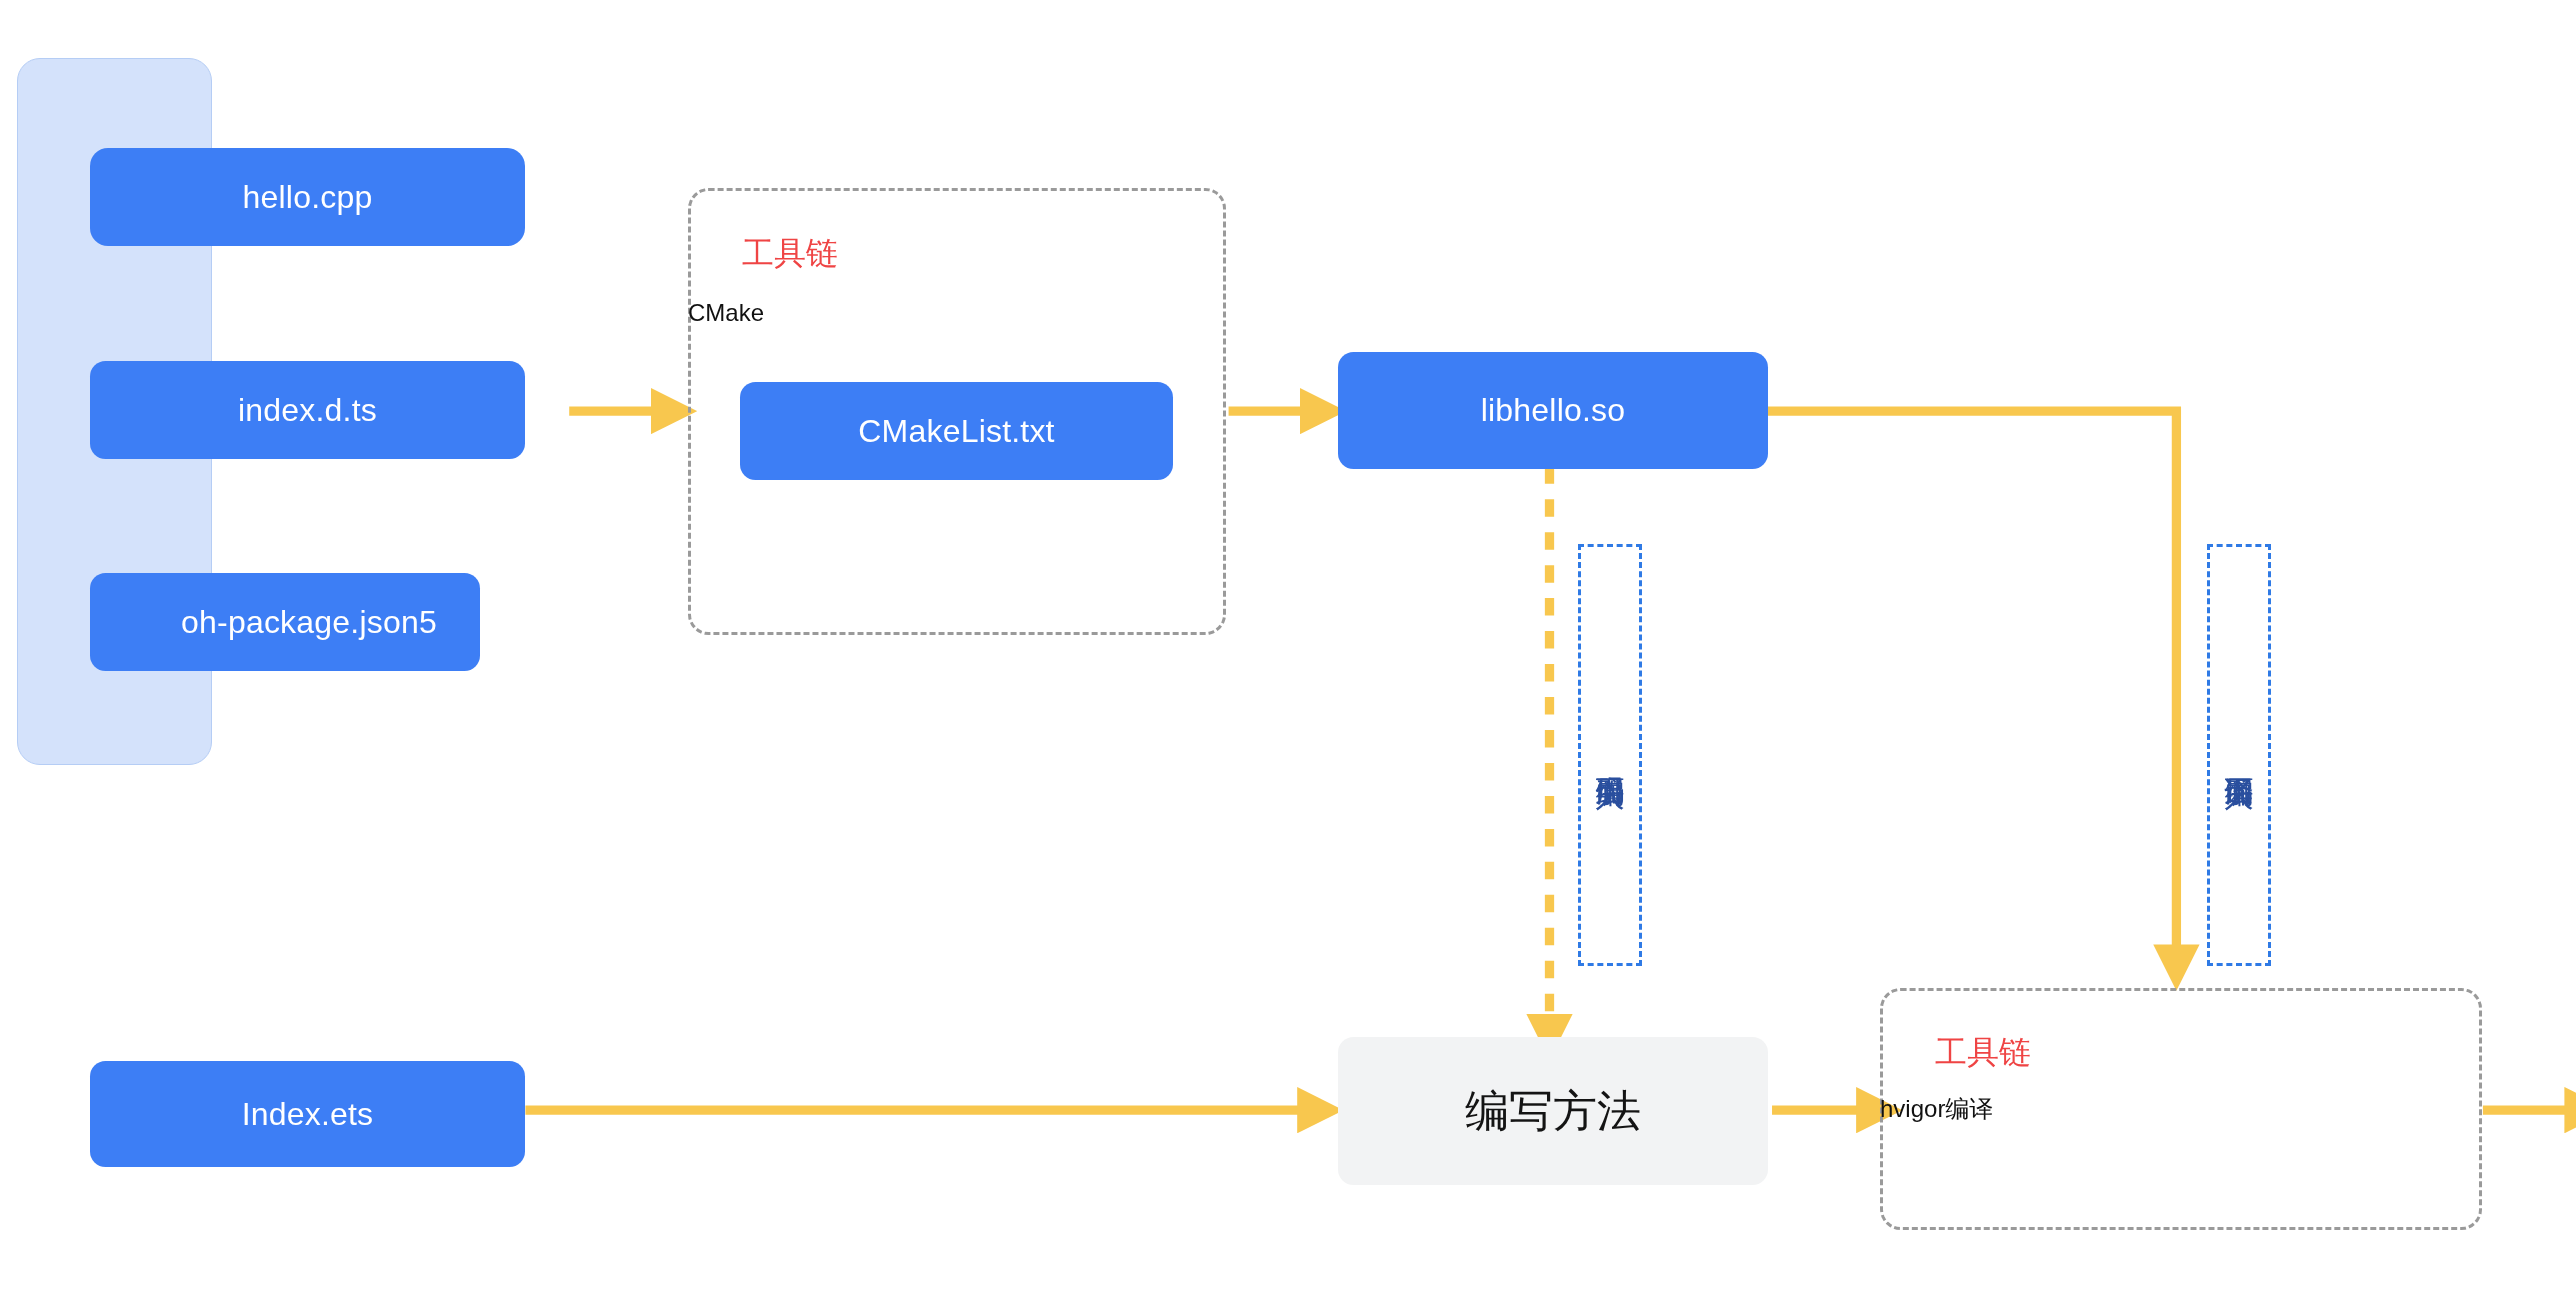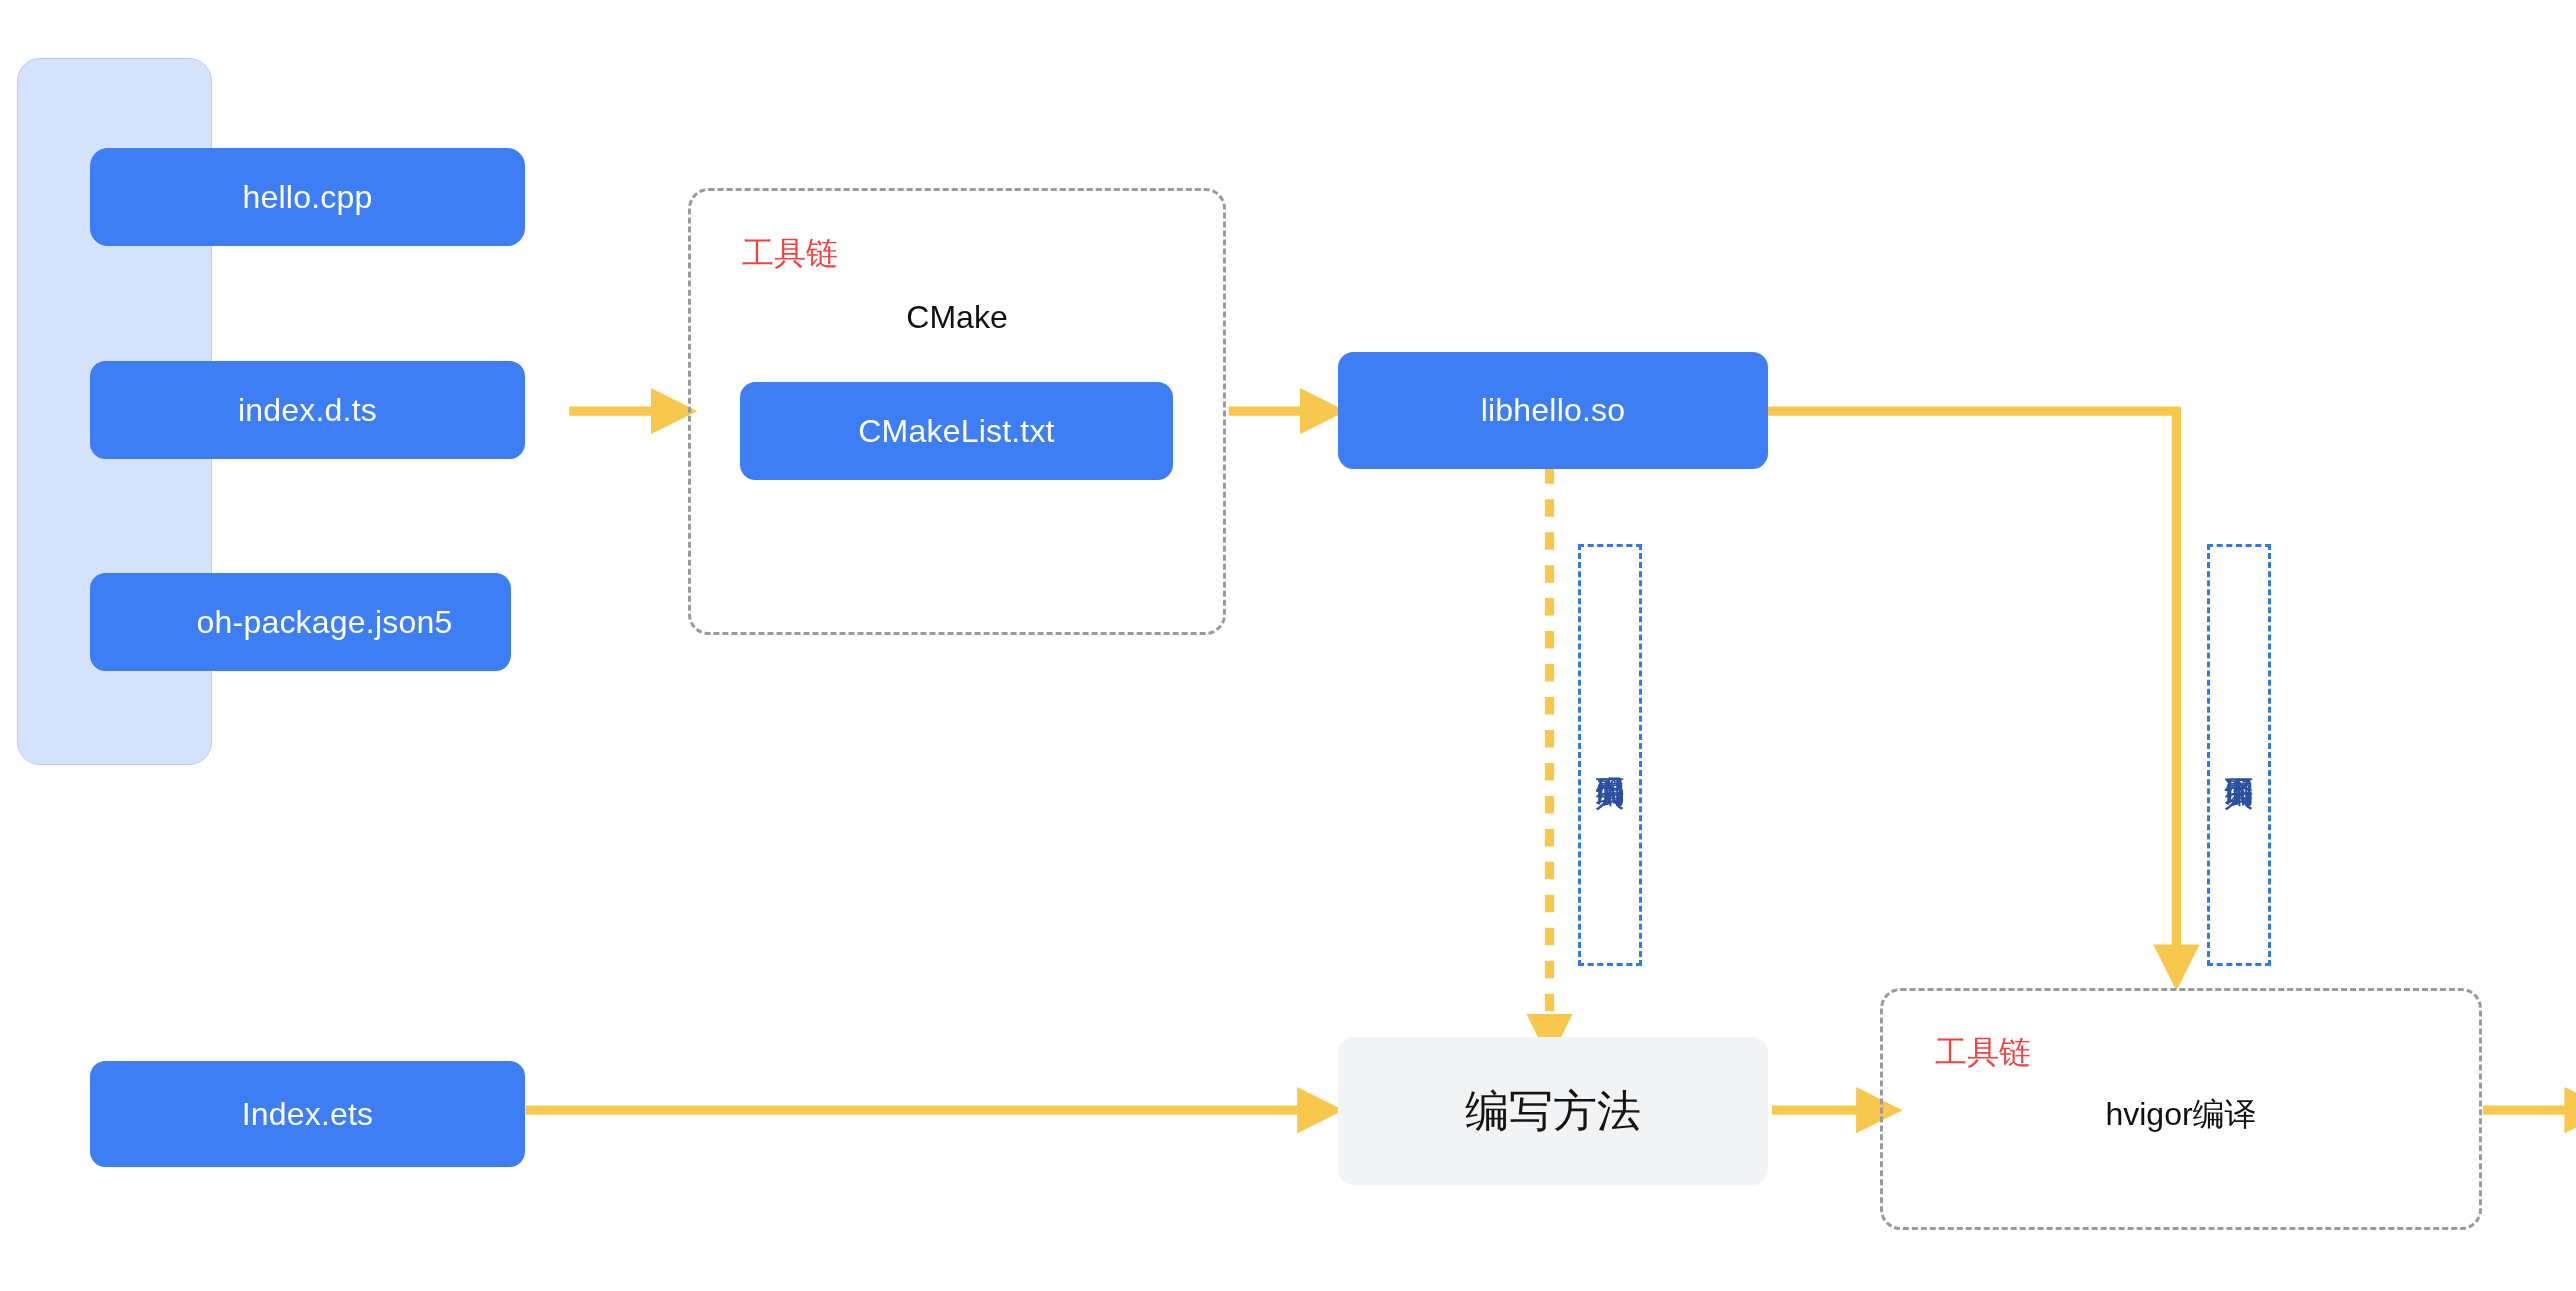--- a/index.html
+++ b/index.html
@@ -63,23 +63,23 @@
     box-sizing: border-box;
     background: transparent;
   }
   .toolchain-title {
     color: #ef4444;
     font-size: 32px;
     white-space: nowrap;
   }
   .toolchain-sub {
     color: #111111;
-    font-size: 32px;
-    white-space: nowrap;
-    text-align: center;
+    font-size: 24px;
+    white-space: nowrap;
+    text-align: left;
   }
 
   
   .vlabel-box {
     border: 3.6px dashed #2f7ae5;
     box-sizing: border-box;
     color: #2a4f9e;
     font-size: 29px;
     line-height: 1.14;
     display: flex;
@@ -152,21 +152,21 @@
   <div class="abs group-container" style="left:17px; top:58px; width:195px; height:707px;"></div>
 
   <div class="abs node-blue" style="left:90px; top:148px; width:435px; height:98px;border-radius:18px;">
     <span>hello.cpp</span>
   </div>
 
   <div class="abs node-blue" style="left:90px; top:361px; width:435px; height:98px;">
     <span>index.d.ts</span>
   </div>
 
-  <div class="abs node-blue" style="left:90px; top:573px; width:421px; height:98px;padding-left:48px;">
+  <div class="abs node-blue" style="left:90px; top:573px; width:390px; height:98px;padding-left:48px;">
     <span>oh-package.json5</span>
   </div>
 
   <div class="abs toolchain-box" style="left:688px; top:188px; width:538px; height:447px;"></div>
 
   <div class="abs toolchain-title" style="left:742px; top:232px;">工具链</div>
 
   <div class="abs toolchain-sub" style="left:688px; top:299px; width:538px;">CMake</div>
 
   <div class="abs node-blue" style="left:740px; top:382px; width:433px; height:98px;align-items:center;">

